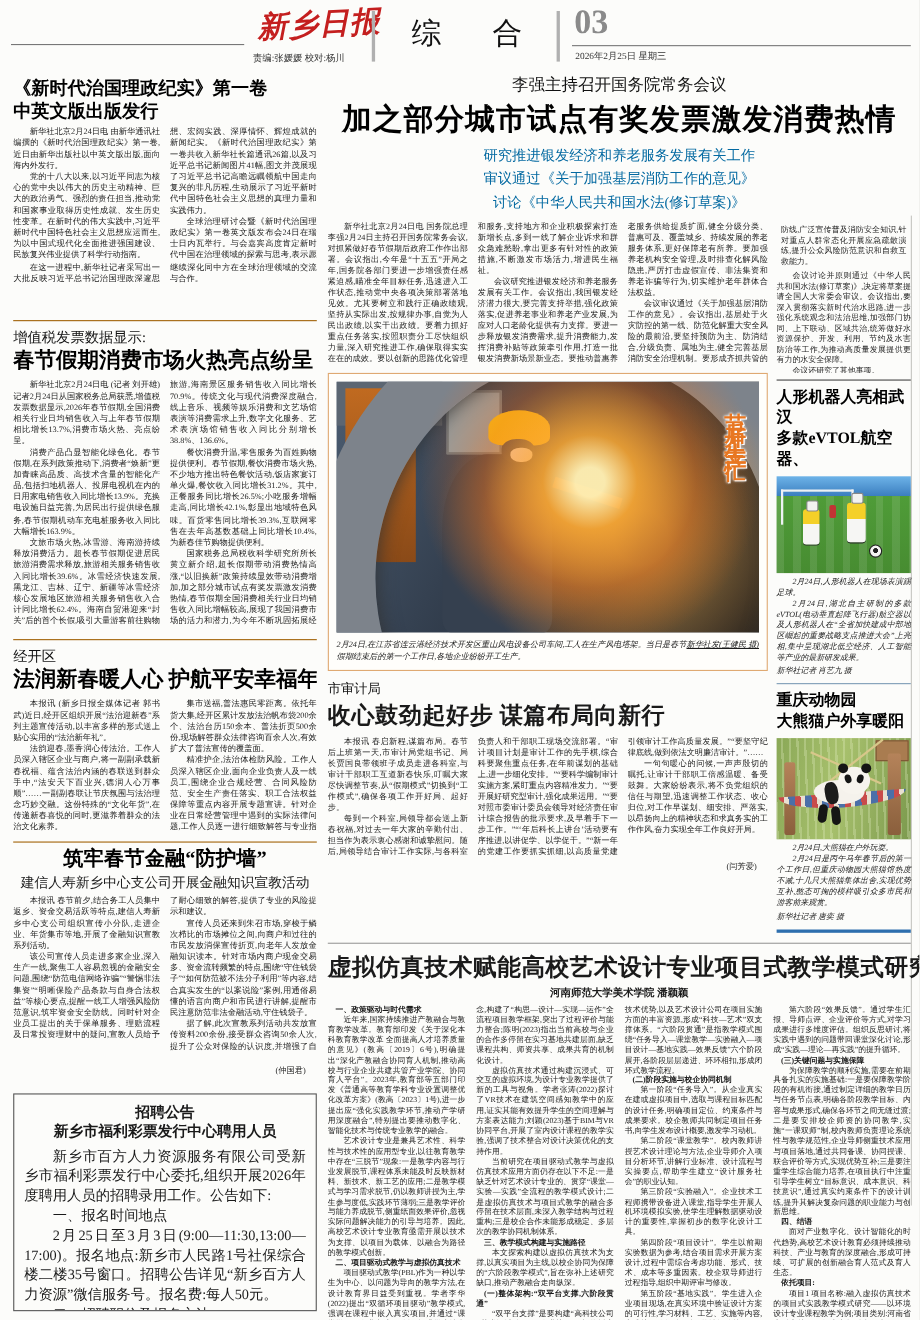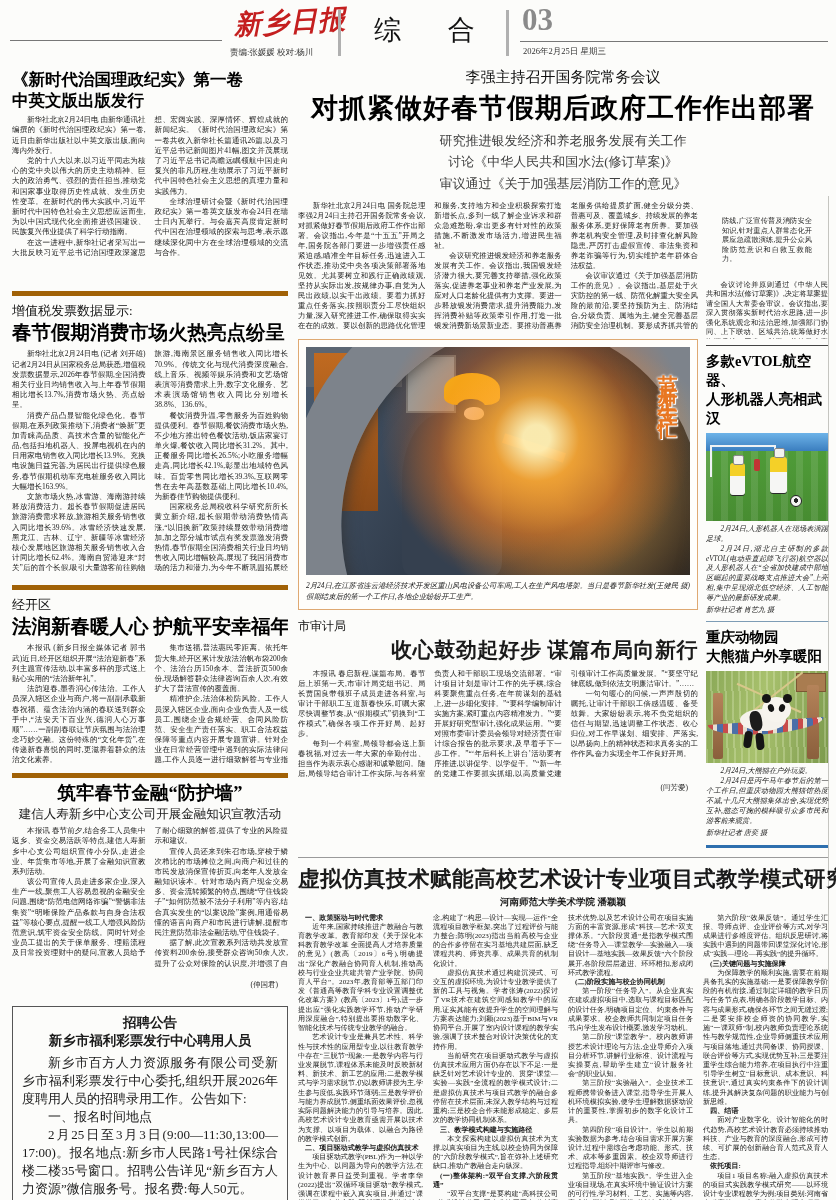--- a/index.html
+++ b/index.html
@@ -15,37 +15,37 @@
   .vbar{position:absolute;top:10px;width:3px;height:46px;background:#b0b0b0;}
   .section-name{position:absolute;left:374px;top:12px;font-size:27px;letter-spacing:20px;color:#111;white-space:nowrap;}
   .pageno{position:absolute;left:522px;top:2px;font-size:31px;font-weight:bold;color:#8a8a8a;}
   .pagedate{position:absolute;left:523px;top:46px;font-size:8.5px;color:#333;white-space:nowrap;}
   
   .content{position:absolute;left:12px;top:66px;width:816px;height:1130px;}
   .col-left{position:absolute;left:0;top:0;width:276px;}
   .col-main{position:absolute;left:286px;top:0;width:530px;}
   .page-rule{position:absolute;right:-1px;top:130px;height:900px;width:1px;background:#c5c5c0;}
   
-  .la{padding:4px 0 7px;border-bottom:5px solid #a16207;overflow:hidden;}
+  .la{padding:4px 0 7px;border-bottom:1px solid #a16207;overflow:hidden;}
   .la:last-child{border-bottom:none;}
   .t-big{font-weight:bold;color:#000;line-height:1.25;}
   .kicker{font-size:13px;color:#111;margin:2px 0 1px;}
   .body2{column-count:2;column-gap:9px;font-size:7.5px;line-height:1.36;text-align:justify;overflow:hidden;}
   .body2 p,.body3 p,.body4 p,.cbody p{margin:0;text-indent:2em;}
   .byline{text-align:right;font-size:7.5px;margin-top:2px;padding-right:10px;}
   
   .notice{border:1px solid #555;margin-top:9px;padding:7px 9px;height:182px;overflow:hidden;}
   .notice .nt{font-size:13.5px;font-weight:bold;text-align:center;line-height:1.35;}
   .notice .nb{font-size:13px;line-height:1.38;text-align:justify;margin-top:4px;}
   .notice .nb p{margin:0;text-indent:2em;}
   
   .lead-hd{text-align:center;}
   .lead-kicker{font-size:15px;color:#111;margin-top:2px;}
   .lead-headline{font-size:27px;font-weight:bold;color:#000;letter-spacing:1px;margin:3px 0 4px;white-space:nowrap;}
-  .lead-sub{font-size:13px;line-height:1.65;color:#404040;}
+  .lead-sub{font-size:13px;line-height:1.65;color:#0369a1;}
   .mainrow{display:flex;gap:8px;margin-top:7px;}
   .cstack{width:400px;}
   .sbar{width:122px;}
   .body3{column-count:3;column-gap:9px;font-size:7.4px;line-height:1.35;text-align:justify;height:132px;overflow:hidden;}
   .col4{font-size:7.2px;line-height:1.32;text-align:justify;height:138px;overflow:hidden;}
   
   .pframe{border:1px solid #dfa972;background:#fffefb;padding:7px;margin-top:6px;}
   .part{position:relative;width:384px;height:228px;overflow:hidden;background:linear-gradient(118deg,#4b5c70 0%,#303b4a 45%,#221e1c 100%);}
   .machine{position:absolute;left:8px;top:6px;width:64px;height:158px;background:linear-gradient(#c06a20,#8a4a18);}
   .machine-top{position:absolute;left:0px;top:0px;width:96px;height:40px;background:#5c6672;}
@@ -56,25 +56,25 @@
       radial-gradient(circle at 72% 62%,rgba(255,180,70,.55) 0 8%,rgba(0,0,0,0) 48%),
       radial-gradient(circle at 48% 55%,rgba(255,140,40,.35) 0 6%,rgba(0,0,0,0) 40%);}
   .worker{position:absolute;left:96px;top:66px;width:100px;height:162px;background:#35404f;border-radius:42% 46% 8% 8%;}
   .helmet{position:absolute;left:138px;top:26px;width:56px;height:32px;background:#f0c01c;border-radius:50% 50% 24% 24%;}
   .face{position:absolute;left:150px;top:52px;width:30px;height:22px;background:#3a4450;border-radius:45%;}
   .mask{position:absolute;left:158px;top:60px;width:20px;height:13px;background:#e9e5dc;border-radius:45%;}
   .grinder{position:absolute;left:196px;top:96px;width:64px;height:10px;background:#b85c20;transform:rotate(18deg);}
   .vlabel{position:absolute;right:8px;top:12px;writing-mode:vertical-rl;font-size:20px;font-weight:bold;color:#e87722;
           letter-spacing:7px;text-shadow:0 0 2px #fff,0 0 3px #fff,1px 1px 0 #fff;font-family:"Liberation Sans",sans-serif;}
   .pcap{font-size:7.4px;font-style:italic;line-height:1.4;margin-top:6px;text-align:justify;}
-  .pcap .cr{float:right;font-style:italic;}
+  .pcap .cr{float:right;font-style:italic;text-decoration:underline;}
   
   .audit{margin-top:8px;}
   .audit .kicker{font-size:12px;font-family:Liberation Serif, serif;}
-  .audit-title{font-size:21px;font-weight:bold;text-align:right;letter-spacing:.5px;margin:1px 0 5px;}
+  .audit-title{font-size:21px;font-weight:bold;text-align:left;letter-spacing:.5px;margin:1px 0 5px;}
   .audit .body3{height:118px;}
   
   .shr{border:none;border-top:1px solid #444;margin:6px 0;}
   .shr2{border:none;border-top:1px solid #7d9cb5;margin:6px 0;}
   .bluebar{height:3px;background:#2e6fae;margin-top:7px;}
   .sb-title{font-size:14.5px;font-weight:bold;line-height:1.3;color:#000;}
   .sb-photo{position:relative;width:122px;overflow:hidden;margin-top:5px;}
   .sb-cap{font-size:7.2px;font-style:italic;line-height:1.38;text-align:justify;margin-top:4px;}
   .sb-cap p{margin:0;text-indent:2em;}
   .sb-credit{font-size:7.2px;font-style:italic;margin-top:1px;padding-right:2px;}
@@ -207,24 +207,24 @@
 
         </div>
 
       </div>
     </div>
 
     <div class="col-main">
 
       <div class="lead-hd">
         <div class="lead-kicker">李强主持召开国务院常务会议</div>
-        <div class="lead-headline">对抓紧做好春节假期后政府工作作出部署</div>
+        <div class="lead-headline">加之部分城市试点有奖发票激发消费热情</div>
         <div class="lead-sub">研究推进银发经济和养老服务发展有关工作</div>
+        <div class="lead-sub">审议通过《关于加强基层消防工作的意见》</div>
         <div class="lead-sub">讨论《中华人民共和国水法(修订草案)》</div>
-        <div class="lead-sub">审议通过《关于加强基层消防工作的意见》</div>
       </div>
 
       <div class="mainrow">
 
         <div class="cstack">
           <div class="body3">
             <p>新华社北京2月24日电 国务院总理李强2月24日主持召开国务院常务会议,对抓紧做好春节假期后政府工作作出部署。会议指出,今年是“十五五”开局之年,国务院各部门要进一步增强责任感紧迫感,瞄准全年目标任务,迅速进入工作状态,推动党中央各项决策部署落地见效。尤其要树立和践行正确政绩观,坚持从实际出发,按规律办事,自觉为人民出政绩,以实干出政绩。要着力抓好重点任务落实,按照职责分工尽快组织力量,深入研究推进工作,确保取得实实在在的成效。要以创新的思路优化管理和服务,支持地方和企业积极探索打造新增长点,多到一线了解企业诉求和群众急难愁盼,拿出更多有针对性的政策措施,不断激发市场活力,增进民生福祉。</p>
             <p>会议研究推进银发经济和养老服务发展有关工作。会议指出,我国银发经济潜力很大,要完善支持举措,强化政策落实,促进养老事业和养老产业发展,为应对人口老龄化提供有力支撑。要进一步释放银发消费需求,提升消费能力,发挥消费补贴等政策牵引作用,打造一批银发消费新场景新业态。要推动普惠养老服务供给提质扩面,健全分级分类、普惠可及、覆盖城乡、持续发展的养老服务体系,更好保障老有所养。要加强养老机构安全管理,及时排查化解风险隐患,严厉打击虚假宣传、非法集资和养老诈骗等行为,切实维护老年群体合法权益。</p>
             <p>会议审议通过《关于加强基层消防工作的意见》。会议指出,基层处于火灾防控的第一线、防范化解重大安全风险的最前沿,要坚持预防为主、防消结合,分级负责、属地为主,健全完善基层消防安全治理机制。要形成齐抓共管的工作格局,加强基层消防监督检查,严格落实“三管三必须”要求,全面夯实火灾防控基础。要筑牢消防安全人民</p>
           </div>
@@ -256,30 +256,30 @@
               <p>本报讯 春启新程,谋篇布局。春节后上班第一天,市审计局党组书记、局长贾国良带领班子成员走进各科室,与审计干部职工互道新春快乐,叮嘱大家尽快调整节奏,从“假期模式”切换到“工作模式”,确保各项工作开好局、起好步。</p>
               <p>每到一个科室,局领导都会送上新春祝福,对过去一年大家的辛勤付出、担当作为表示衷心感谢和诚挚慰问。随后,局领导结合审计工作实际,与各科室负责人和干部职工现场交流部署。“审计项目计划是审计工作的先手棋,综合科要聚焦重点任务,在年前谋划的基础上,进一步细化安排。”“要科学编制审计实施方案,紧盯重点内容精准发力。”“要开展好研究型审计,强化成果运用。”“要对照市委审计委员会领导对经济责任审计综合报告的批示要求,及早着手下一步工作。”“‘年后科长上讲台’活动要有序推进,以讲促学、以学促干。”“新一年的党建工作要抓实抓细,以高质量党建引领审计工作高质量发展。”“要坚守纪律底线,做到依法文明廉洁审计。”……</p>
               <p>一句句暖心的问候,一声声殷切的嘱托,让审计干部职工倍感温暖、备受鼓舞。大家纷纷表示,将不负党组织的信任与期望,迅速调整工作状态、收心归位,对工作早谋划、细安排、严落实,以昂扬向上的精神状态和求真务实的工作作风,奋力实现全年工作良好开局。</p>
             </div>
             <div class="byline">(闫芳爱)</div>
           </div>
         </div>
 
         <div class="sbar">
           <div class="col4">
-            <p style="margin:16px;text-indent:0">防线,广泛宣传普及消防安全知识,针对重点人群常态化开展应急疏散演练,提升公众风险防范意识和自救互救能力。</p>
+            <p style="margin:4px;text-indent:0">防线,广泛宣传普及消防安全知识,针对重点人群常态化开展应急疏散演练,提升公众风险防范意识和自救互救能力。</p>
             <p style="margin:0;text-indent:2em">会议讨论并原则通过《中华人民共和国水法(修订草案)》,决定将草案提请全国人大常委会审议。会议指出,要深入贯彻落实新时代治水思路,进一步强化系统观念和法治思维,加强部门协同、上下联动、区域共治,统筹做好水资源保护、开发、利用、节约及水害防治等工作,为推动高质量发展提供更有力的水安全保障。</p>
             <p style="margin:0;text-indent:2em">会议还研究了其他事项。</p>
           </div>
 
           <hr class="shr">
 
           <div>
+            <div class="sb-title">人形机器人亮相武汉</div>
             <div class="sb-title">多款eVTOL航空器、</div>
-            <div class="sb-title">人形机器人亮相武汉</div>
             <div class="sb-photo evart">
               <div class="evstripes"></div>
               <div class="goal"></div>
               <div class="redfig"></div>
               <div class="robot r1"></div>
               <div class="rhead h1"></div>
               <div class="robot r2"></div>
               <div class="rhead h2"></div>
               <div class="ball"></div>
             </div>

